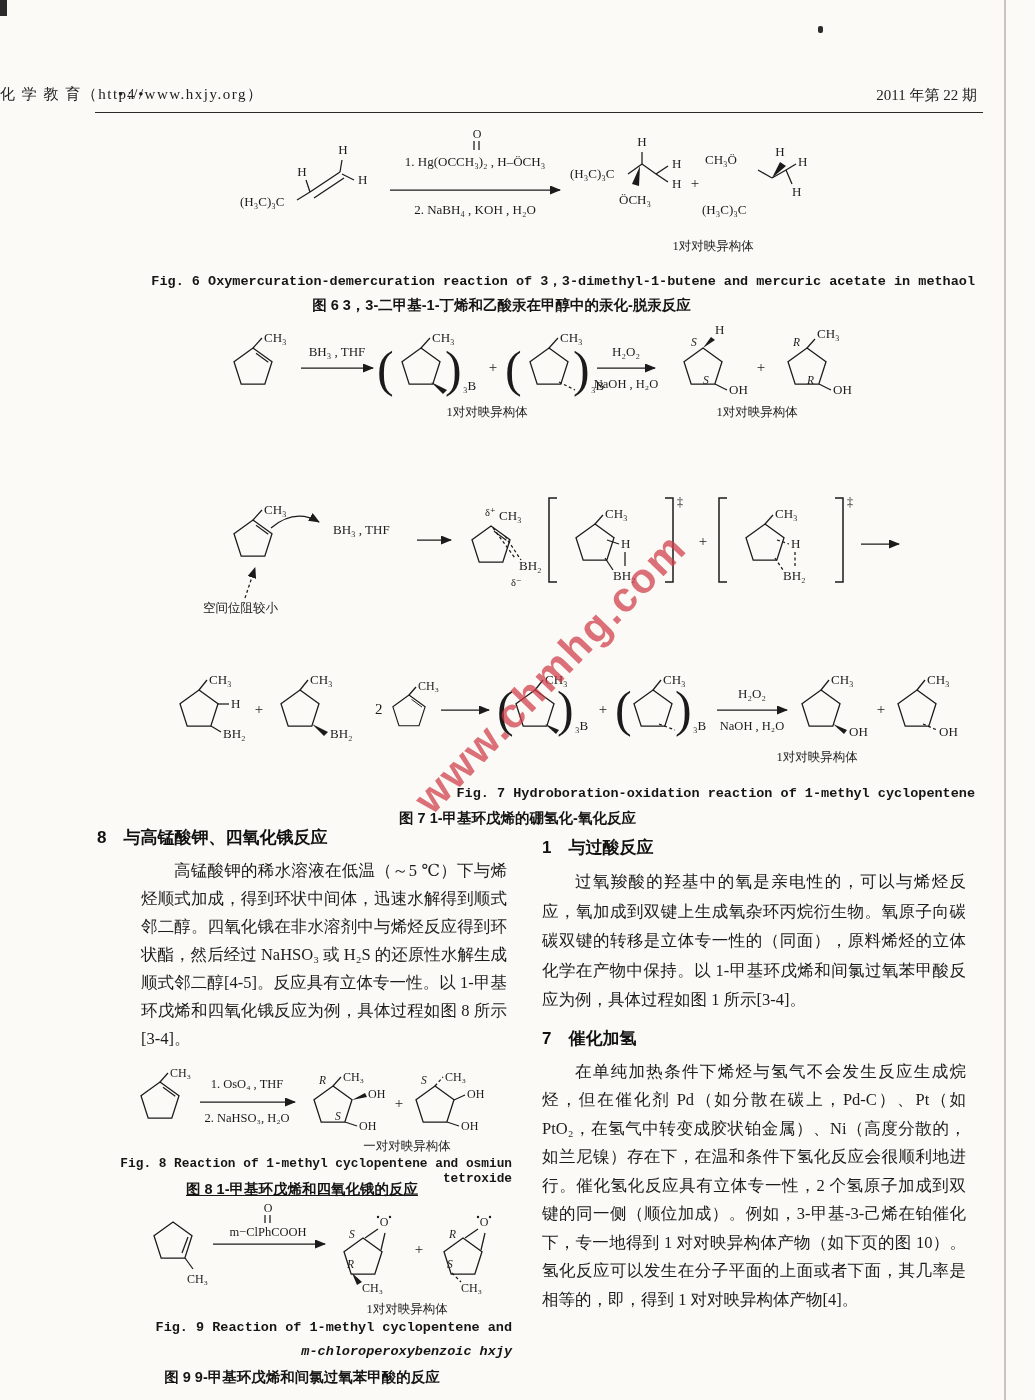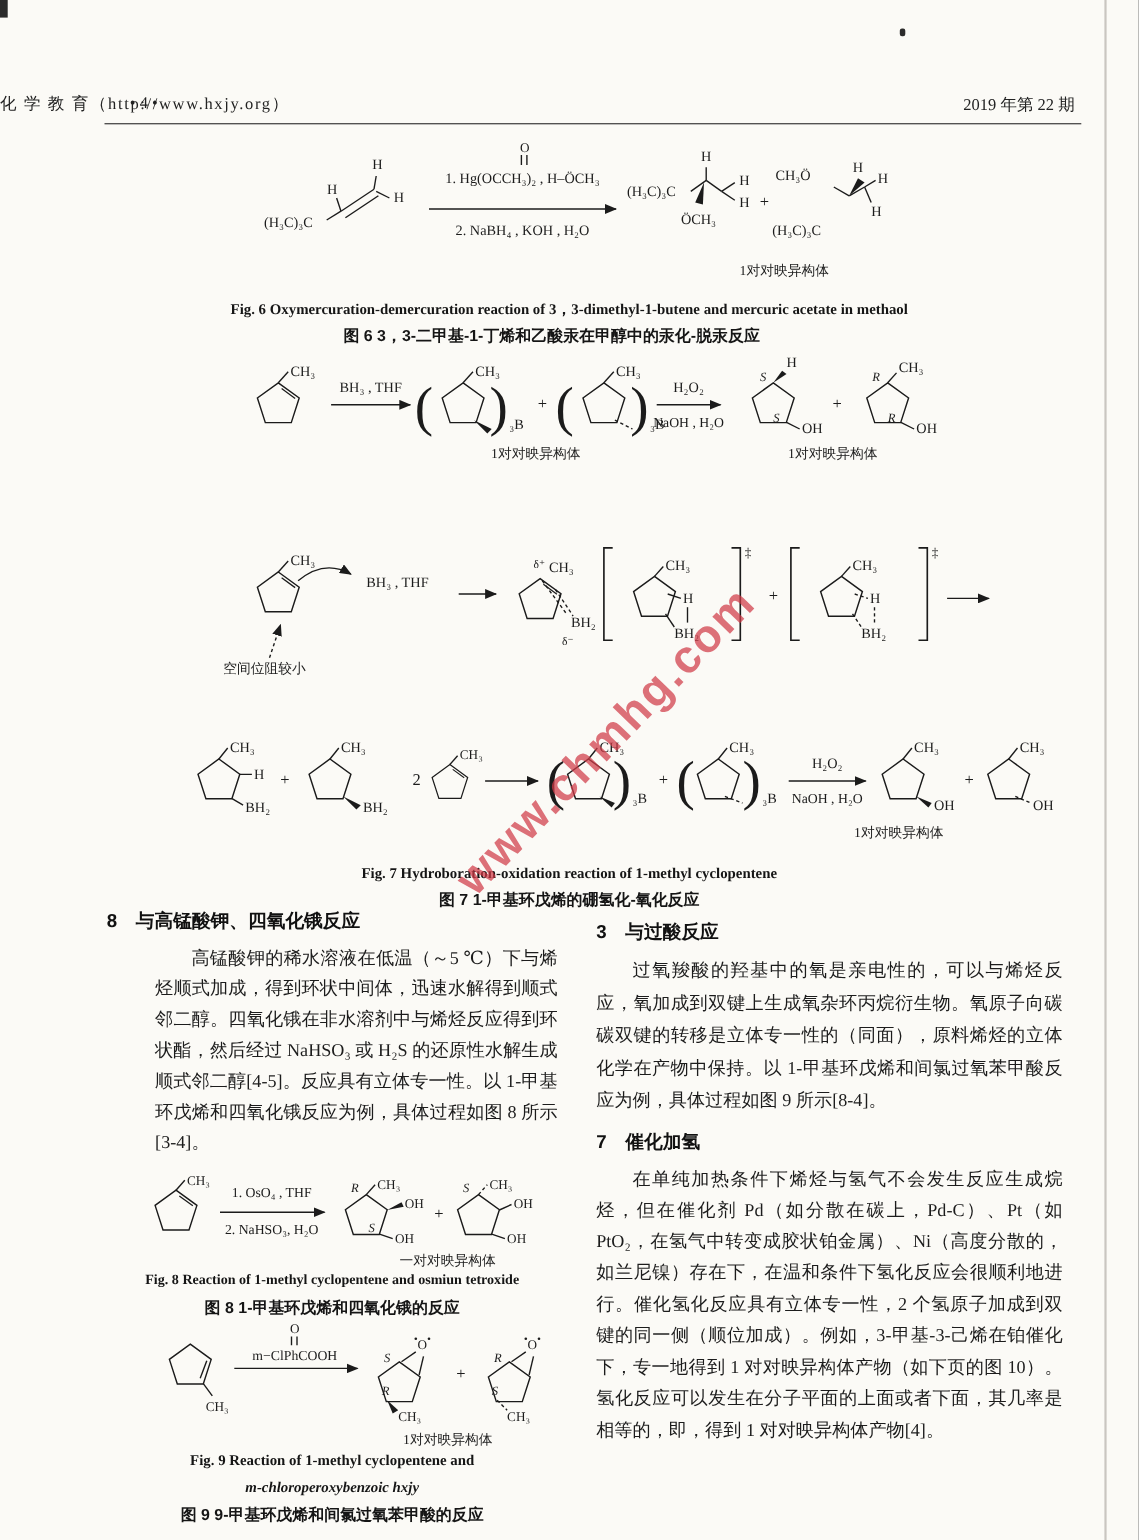--- a/index.html
+++ b/index.html
@@ -3,21 +3,21 @@
 <meta charset="utf-8">
 <style>
   html,body{margin:0;padding:0;background:#8a8a8a;}
   .page{position:relative;width:1035px;height:1400px;background:#fbfaf6;overflow:hidden;
         font-family:"Liberation Serif","DejaVu Serif",serif;color:#1b1b1b;}
   .abs{position:absolute;}
   
   .hdr{font-size:15px;color:#222;}
   .hdr-rule{border-top:1.6px solid #2a2a2a;}
   
-  .cap-en{font-family:Liberation Serif, serif;font-weight:bold;font-size:13.5px;text-align:center;color:#151515;}
+  .cap-en{font-family:Liberation Mono, monospace;font-weight:bold;font-size:13.5px;text-align:right;color:#151515;}
   .cap-cn{font-family:"Liberation Sans","DejaVu Sans",sans-serif;font-weight:bold;font-size:14.5px;text-align:center;color:#151515;}
   
   .sec-h{font-family:"Liberation Sans","DejaVu Sans",sans-serif;font-weight:bold;font-size:17px;color:#111;}
   .sec-p{margin:8px 0 0 0;font-size:16.5px;text-align:justify;text-indent:2em;color:#1c1c1c;}
   .lh28{line-height:28px;margin-left:44px;} .lh29{line-height:29.5px;} .lh285{line-height:28.5px;}
   
   svg text{font-family:"Liberation Serif","DejaVu Serif",serif;font-size:13px;fill:#1b1b1b;}
   text.mid{text-anchor:middle;} text.sm{font-size:12px;} text.xs{font-size:10.5px;}
   text.it{font-style:italic;font-size:11.5px;} text.par{font-size:50px;} text.cjk{font-size:12.5px;}
   text.b15{font-size:15px;} text.rg{font-size:12.5px;}
@@ -47,21 +47,21 @@
       </marker>
     </defs>
   </svg>
 
   <div class="abs artifact" style="left:0;top:0;width:7px;height:16px;"></div>
   <div class="abs artifact" style="left:818px;top:26px;width:5px;height:7px;border-radius:2px;"></div>
   <div class="abs" style="left:1004px;top:0;width:2px;height:1400px;background:#c9c6c0;"></div>
 
   <div class="abs hdr" style="left:118px;top:86px;">• 4 •</div>
   <div class="abs hdr" style="left:0;right:55px;top:85px;text-align:left;letter-spacing:1.5px;">化 学 教 育（http://www.hxjy.org）</div>
-  <div class="abs hdr" style="right:58px;top:86px;">2019 年第 22 期</div>
+  <div class="abs hdr" style="right:58px;top:86px;">2011 年第 22 期</div>
   <div class="abs hdr-rule" style="left:95px;top:112px;width:888px;height:0;"></div>
 
   <svg class="abs" style="left:240px;top:126px;" width="580" height="140">
     <g>
       <text x="0" y="80">(H₃C)₃C</text>
       <line class="bd" x1="57" y1="74" x2="70" y2="66"></line>
       <line class="bd" x1="70" y1="66" x2="100" y2="46"></line>
       <line class="bd" x1="74" y1="72" x2="104" y2="52"></line>
       <line class="bd" x1="70" y1="66" x2="66" y2="54"></line>
       <line class="bd" x1="100" y1="46" x2="102" y2="34"></line>
@@ -315,21 +315,21 @@
       <text class="sm" x="340" y="25">CH₃</text>
       <line class="bd" x1="349" y1="44" x2="360" y2="39"></line>
       <text class="sm" x="362" y="42">OH</text>
       <line class="bd" x1="342" y1="66" x2="354" y2="70"></line>
       <text class="sm" x="356" y="74">OH</text>
     </g>
     <text class="mid cjk" x="302" y="94">一对对映异构体</text>
   </svg>
 
   <div class="abs cap-en" style="left:92px;top:1156px;width:420px;font-size:12.8px;">Fig. 8  Reaction of 1-methyl cyclopentene and osmiun tetroxide</div>
-  <div class="abs cap-cn" style="left:92px;top:1180px;width:420px;">图 8  1-甲基环戊烯和四氧化锇的反应</div>
+  <div class="abs cap-cn" style="left:92px;top:1180px;width:420px;text-decoration:underline;">图 8  1-甲基环戊烯和四氧化锇的反应</div>
 
   <svg class="abs" style="left:105px;top:1202px;" width="430" height="115">
     <g>
       <use href="#pent" transform="translate(68,40)"></use>
       <line class="bd" x1="83" y1="35" x2="77" y2="51"></line>
       <line class="bd" x1="80" y1="56" x2="88" y2="67"></line>
       <text class="sm" x="82" y="81">CH₃</text>
     </g>
     <line class="bd" x1="108" y1="42" x2="220" y2="42" marker-end="url(#ah)"></line>
     <text class="mid sm" x="163" y="10">O</text>
@@ -362,19 +362,19 @@
       <text class="sm" x="356" y="90">CH₃</text>
     </g>
     <text class="mid cjk" x="302" y="111">1对对映异构体</text>
   </svg>
 
   <div class="abs cap-en" style="left:92px;top:1320px;width:420px;">Fig. 9  Reaction of 1-methyl cyclopentene and</div>
   <div class="abs cap-en" style="left:92px;top:1344px;width:420px;font-style:italic;">m-chloroperoxybenzoic hxjy</div>
   <div class="abs cap-cn" style="left:92px;top:1368px;width:420px;">图 9  9-甲基环戊烯和间氯过氧苯甲酸的反应</div>
 
   <div class="abs" style="left:542px;top:836px;width:424px;">
-    <div class="sec-h">3　与过酸反应</div>
-    <p class="sec-p lh29">过氧羧酸的羟基中的氧是亲电性的，可以与烯烃反应，氧加成到双键上生成氧杂环丙烷衍生物。氧原子向碳碳双键的转移是立体专一性的（同面），原料烯烃的立体化学在产物中保持。以 1-甲基环戊烯和间氯过氧苯甲酸反应为例，具体过程如图 9 所示[8-4]。</p>
+    <div class="sec-h">1　与过酸反应</div>
+    <p class="sec-p lh29">过氧羧酸的羟基中的氧是亲电性的，可以与烯烃反应，氧加成到双键上生成氧杂环丙烷衍生物。氧原子向碳碳双键的转移是立体专一性的（同面），原料烯烃的立体化学在产物中保持。以 1-甲基环戊烯和间氯过氧苯甲酸反应为例，具体过程如图 1 所示[3-4]。</p>
     <div class="sec-h" style="margin-top:12px;">7　催化加氢</div>
     <p class="sec-p lh285">在单纯加热条件下烯烃与氢气不会发生反应生成烷烃，但在催化剂 Pd（如分散在碳上，Pd-C）、Pt（如 PtO₂，在氢气中转变成胶状铂金属）、Ni（高度分散的，如兰尼镍）存在下，在温和条件下氢化反应会很顺利地进行。催化氢化反应具有立体专一性，2 个氢原子加成到双键的同一侧（顺位加成）。例如，3-甲基-3-己烯在铂催化下，专一地得到 1 对对映异构体产物（如下页的图 10）。氢化反应可以发生在分子平面的上面或者下面，其几率是相等的，即，得到 1 对对映异构体产物[4]。</p>
   </div>
 
 </div>
 
 </body></html>

